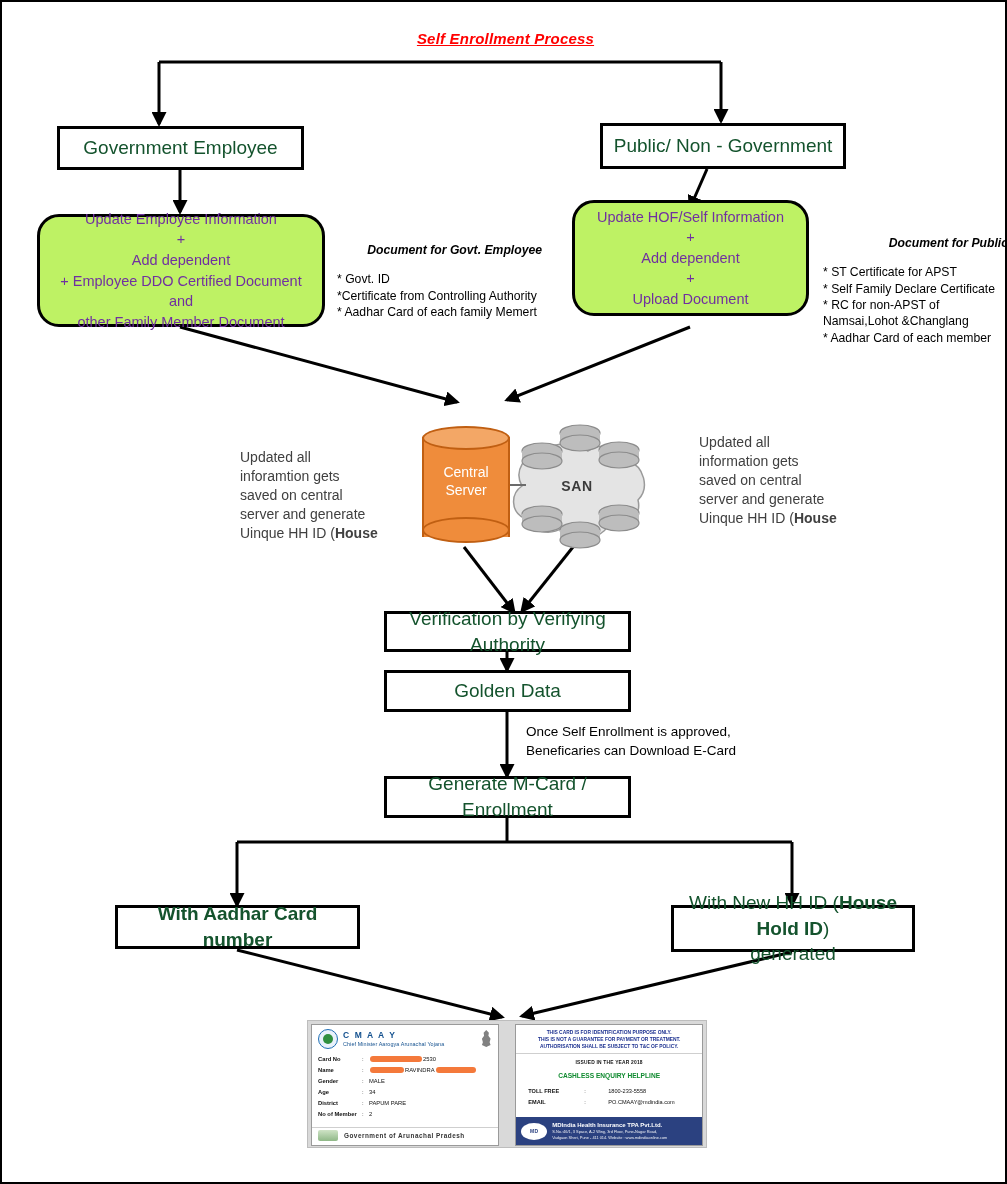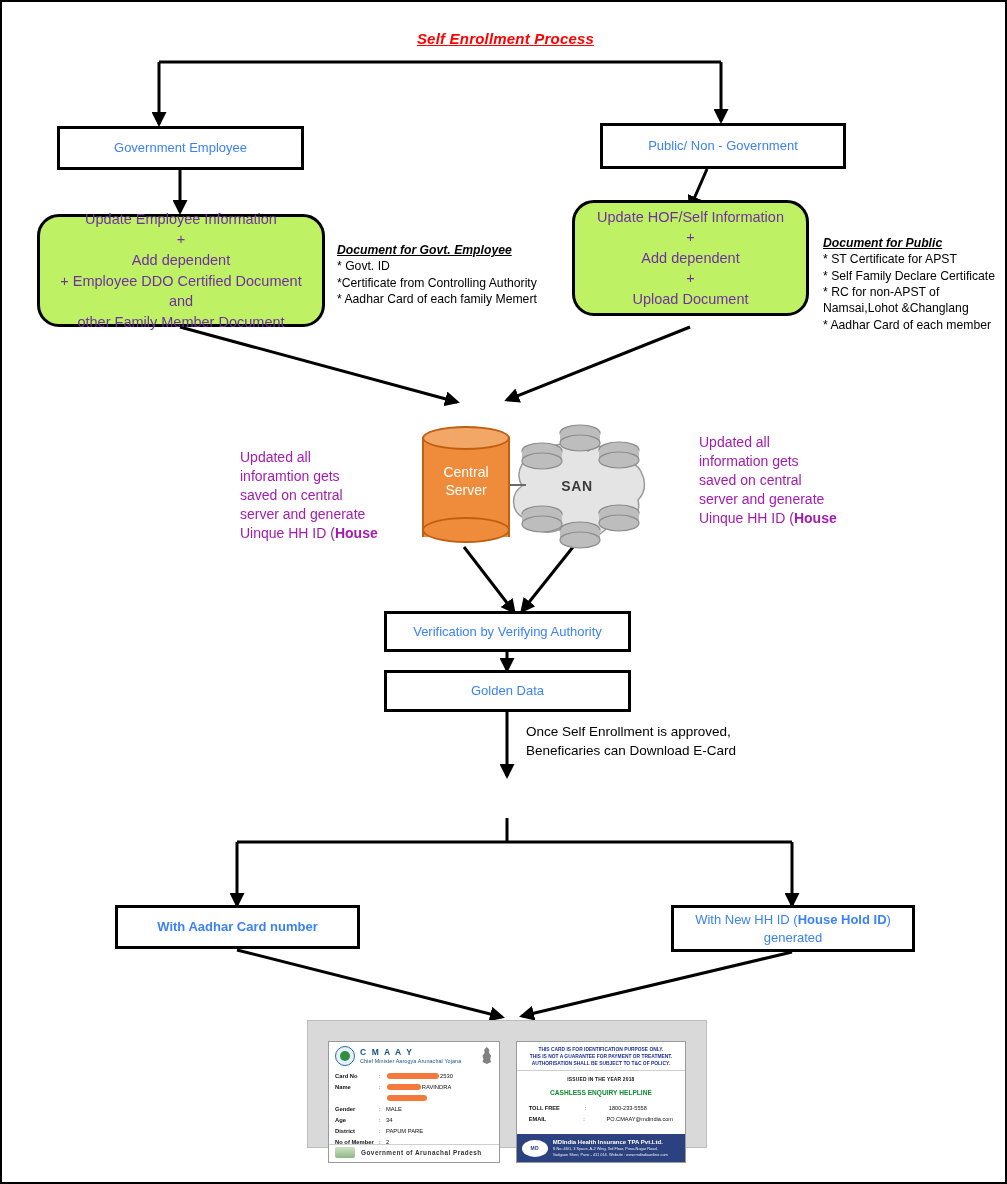--- a/index.html
+++ b/index.html
@@ -35,26 +35,26 @@
     font-style: italic;
     font-size: 15px;
     text-decoration: underline;
     letter-spacing: .2px;
   }
 
   
   .boxrect {
     border: 3px solid #000000;
     background: #ffffff;
-    color: #3b82f6;
+    color: #14532d;
     display: flex;
     align-items: center;
     justify-content: center;
     text-align: center;
-    font-size: 13px;
+    font-size: 19px;
     line-height: 1.35;
     padding: 2px 6px;
   }
   .boxround {
     border: 3px solid #000000;
     border-radius: 22px;
     background: #bef264;
     color: #7030a0;
     display: flex;
     align-items: center;
@@ -69,28 +69,28 @@
 
   
   .note {
     color: #000000;
     font-size: 12.2px;
     line-height: 1.34;
   }
   .note-head {
     font-weight: bold;
     font-style: italic;
-    text-decoration: underline;
     display: block;
-    margin-bottom: 0;
+    margin-bottom: 13px;
+    text-align: right;
   }
   .note .ln { display: block; }
 
   .sidetext {
-    color: #a21caf;
+    color: #404040;
     font-size: 14px;
     line-height: 1.35;
   }
   .sidetext .ln { display: block; }
 
   .approvedtext {
     color: #000000;
     font-size: 13.5px;
     line-height: 1.4;
   }
@@ -139,21 +139,21 @@
     font-size: 14px;
     font-weight: bold;
     letter-spacing: .6px;
   }
 
   
   .cardwrap {
     left: 305px; top: 1018px; width: 400px; height: 128px;
     display: flex; gap: 16px;
     background: #d9d9d9;
-    padding: 20px;
+    padding: 3px;
     border: 1px solid #bdbdbd;
   }
   .card {
     background: #ffffff;
     border: 1px solid #9a9a9a;
     box-sizing: border-box;
     overflow: hidden;
   }
   .card-front { width: 196px; height: 122px; position: relative; padding: 4px 6px; }
   .card-back  { width: 196px; height: 122px; position: relative; }
@@ -377,20 +377,23 @@
 
   <div class="abs boxrect" style="left:382px; top:668px; width:247px; height:42px;">
     <span>Golden Data</span>
   </div>
 
   <div class="abs approvedtext" style="left:524px; top:721px; width:230px;">
     <span class="ln">Once Self Enrollment is approved,</span>
     <span class="ln">Beneficaries can Download E-Card</span>
   </div>
 
+  <div class="abs boxrect" style="left:382px; top:774px; width:247px; height:42px;">
+    <span>Generate M-Card / Enrollment</span>
+  </div>
 
   <div class="abs boxrect" style="left:113px; top:903px; width:245px; height:44px; font-weight:bold;">
     <span>With Aadhar Card number</span>
   </div>
 
   <div class="abs boxrect" style="left:669px; top:903px; width:244px; height:47px;">
     <div>
       <span class="ln"><span>With New HH ID (</span><span class="b">House Hold ID</span><span>)</span></span>
       <span class="ln">generated</span>
     </div>

